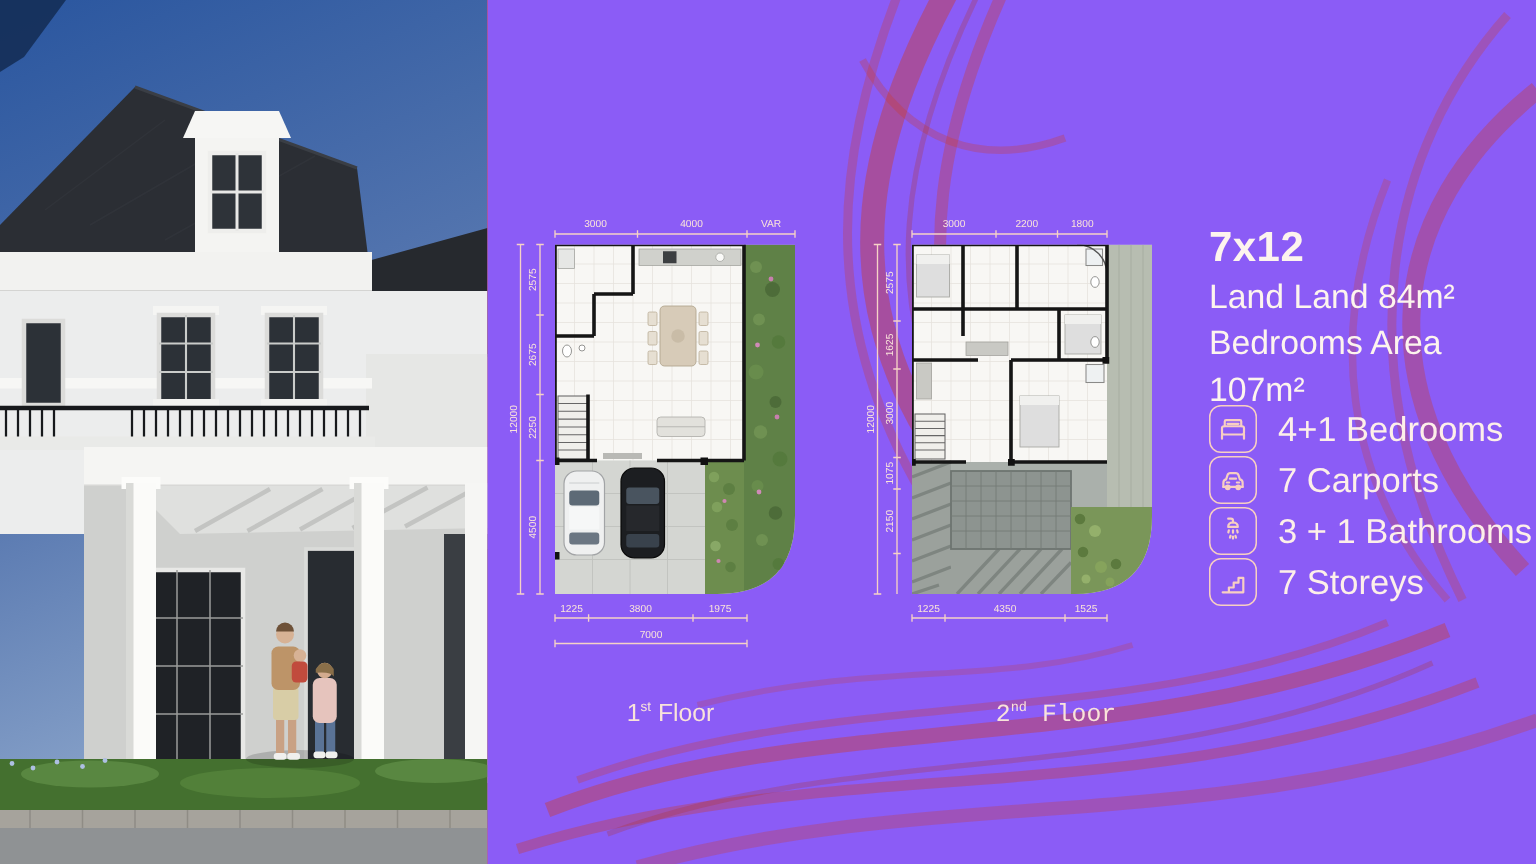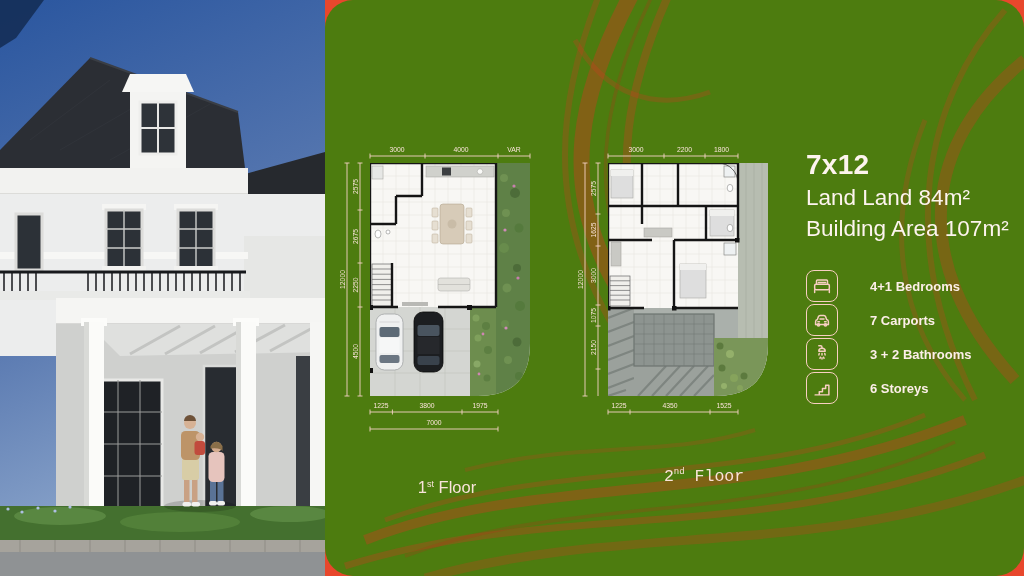--- a/index.html
+++ b/index.html
@@ -1,35 +1,35 @@
 <!DOCTYPE html>
 <html><head>
 <meta charset="utf-8">
 <style>
   html,body{margin:0;padding:0;background:#222;}
   .stage{position:relative;width:1024px;height:576px;overflow:hidden;
          font-family:"Liberation Sans",sans-serif;background:#e8472c;}
   .photo{position:absolute;left:0;top:0;width:325px;height:576px;overflow:hidden;}
   .photo svg{display:block;}
-  .panel{position:absolute;left:325px;top:0;width:699px;height:576px;background:#4d7c0f;overflow:hidden;border-radius:28px;}
+  .panel{position:absolute;left:325px;top:0;width:699px;height:576px;background:#8b5cf6;overflow:hidden;}
   .texture{position:absolute;left:0;top:0;pointer-events:none;}
   .plan{position:absolute;}
   .plan text{font-family:"Liberation Sans",sans-serif;font-size:6.8px;fill:#fbe4da;}
   .title-block{position:absolute;left:481px;top:148px;color:#fdf4ee;}
   .title-model{font-size:28px;font-weight:700;line-height:34px;letter-spacing:.3px;}
   .title-line{font-size:22.5px;font-weight:500;line-height:31px;}
   .specs{position:absolute;left:481px;top:271px;}
   .spec-row{display:flex;align-items:center;margin-bottom:4px;height:30px;}
   .spec-icon{width:30px;height:30px;border:1.7px solid #f8cfc2;border-radius:8px;
              display:flex;align-items:center;justify-content:center;flex:0 0 auto;}
   .spec-icon svg{display:block;}
-  .spec-label{margin-left:32px;font-size:13px;font-weight:700;color:#fdefe9;white-space:nowrap;}
+  .spec-label{margin-left:14px;font-size:23px;font-weight:400;color:#fdefe9;white-space:nowrap;}
   .floor-label{position:absolute;top:466px;color:#f9e3da;font-size:16.5px;font-weight:500;text-align:center;}
   .floor-label sup{font-size:.55em;}
-  .fl1{left:62px;width:120px;margin-top:12px;}
+  .fl1{left:62px;width:120px;}
   .fl2{left:319px;width:120px;font-family:Liberation Mono, monospace;}
 </style>
 </head>
 <body>
 
 <div class="stage">
 
   <div class="photo">
     <svg width="325" height="576" viewBox="0 0 325 576">
       <defs>
@@ -344,21 +344,21 @@
         <text x="17.5" y="219.5" transform="rotate(-90 17.5 219.5)">2150</text>
         <text x="41" y="280">1225</text>
         <text x="92" y="280">4350</text>
         <text x="146" y="280">1525</text>
       </g>
     </svg>
 
     <div class="title-block">
       <div class="title-model">7x12</div>
       <div class="title-line">Land Land 84m²</div>
-      <div class="title-line">Building Area 107m²</div>
+      <div class="title-line">Bedrooms Area 107m²</div>
     </div>
 
     <div class="specs">
       <div class="spec-row">
         <span class="spec-icon">
           <svg width="22" height="22" viewBox="0 0 24 24" fill="none" stroke="#f8cfc2" stroke-width="1.6" stroke-linecap="round" stroke-linejoin="round">
             <rect x="4" y="10" width="16" height="6" rx="1.5"></rect>
             <path d="M4,16 V19 M20,16 V19"></path>
             <path d="M6,10 V6.5 Q6,5.5 7,5.5 H17 Q18,5.5 18,6.5 V10"></path>
             <path d="M8,8.2 H16"></path>
@@ -380,29 +380,29 @@
       </div>
       <div class="spec-row">
         <span class="spec-icon">
           <svg width="22" height="22" viewBox="0 0 24 24" fill="none" stroke="#f8cfc2" stroke-width="1.6" stroke-linecap="round" stroke-linejoin="round">
             <path d="M12,5.8 V4.5 Q12,3 10.5,3 H8.5"></path>
             <path d="M8.5,9 Q8.5,5.8 12,5.8 Q15.5,5.8 15.5,9 Z"></path>
             <path d="M9,11.5 L8.6,13 M12,11.5 V13.2 M15,11.5 L15.4,13"></path>
             <path d="M10.2,15.5 L9.8,16.8 M13.8,15.5 L14.2,16.8 M12,16 V17.5"></path>
           </svg>
         </span>
-        <span class="spec-label">3 + 2 Bathrooms</span>
+        <span class="spec-label">3 + 1 Bathrooms</span>
       </div>
       <div class="spec-row">
         <span class="spec-icon">
           <svg width="22" height="22" viewBox="0 0 24 24" fill="none" stroke="#f8cfc2" stroke-width="1.6" stroke-linecap="round" stroke-linejoin="round">
             <path d="M4.5,19.5 H9 V16 H12.5 V12.5 H16 V9 H19.5 V19.5 Z"></path>
           </svg>
         </span>
-        <span class="spec-label">6 Storeys</span>
+        <span class="spec-label">7 Storeys</span>
       </div>
     </div>
 
     <div class="floor-label fl1"><span>1</span><sup>st</sup><span> Floor</span></div>
     <div class="floor-label fl2"><span>2</span><sup>nd</sup><span> Floor</span></div>
 
   </div>
 </div>
 
 </body></html>

